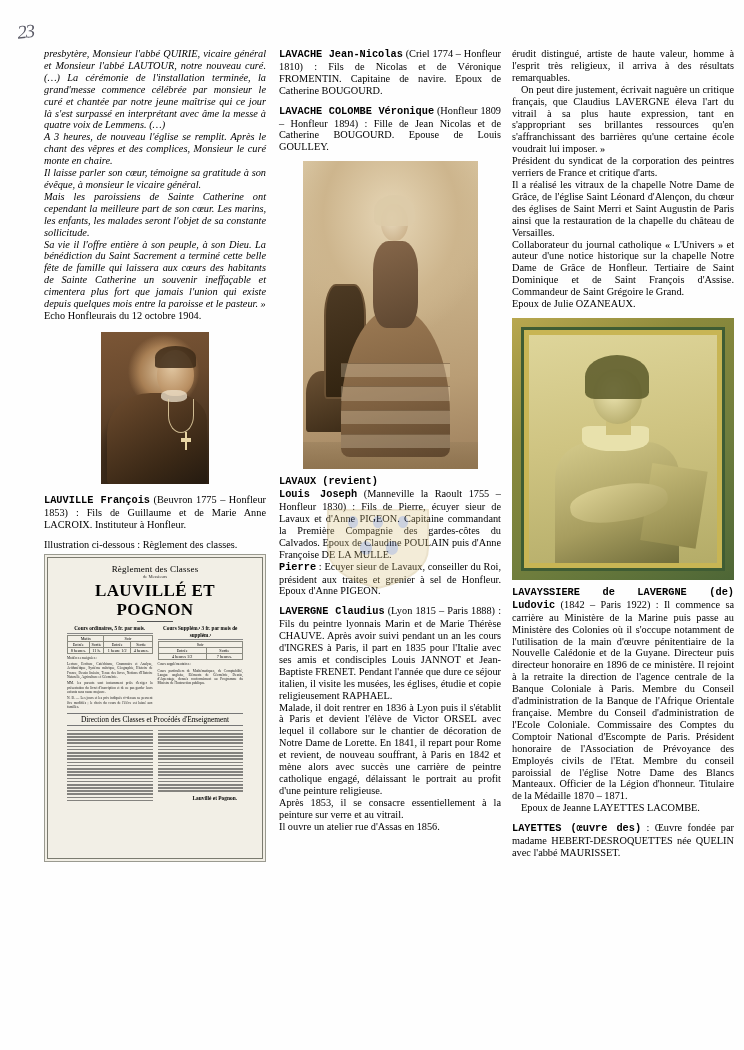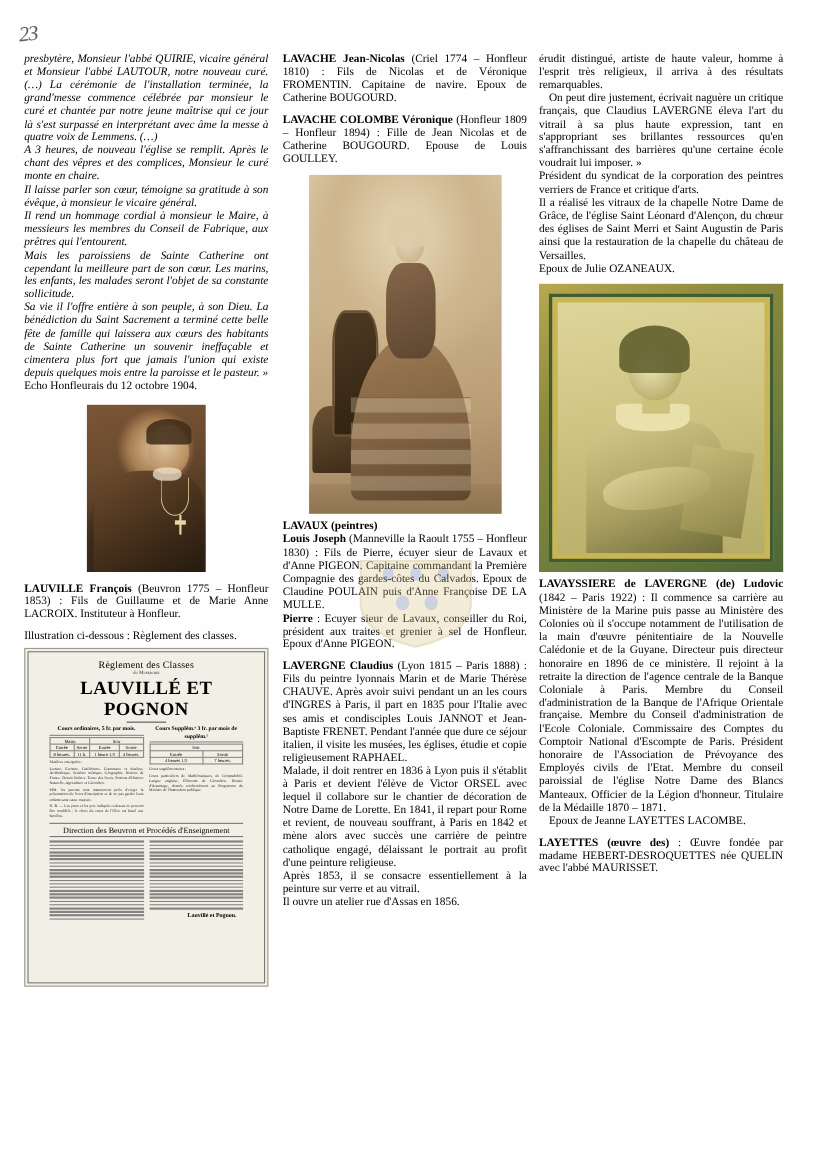--- a/index.html
+++ b/index.html
@@ -4,32 +4,32 @@
 <style>
   html,body{margin:0;padding:0;background:#ffffff;}
   body{width:744px;height:1050px;overflow:hidden;
        font-family:"Liberation Serif","DejaVu Serif",serif;color:#000;}
   .page{position:relative;width:744px;height:1050px;background:#fefefe;}
 
   .pagenum{position:absolute;left:18px;top:18px;width:70px;height:40px;
            font-family:"Liberation Serif",serif;font-size:19px;color:#5a5a66;
            font-style:italic;letter-spacing:-1px;transform:rotate(-6deg);}
 
-  .cols{position:absolute;left:22px;top:48px;width:690px;height:990px;}
+  .cols{position:absolute;left:44px;top:48px;width:690px;height:990px;}
   .col{position:absolute;top:0;width:222px;}
   .c1{left:0;}
   .c2{left:235px;}
   .c3{left:468px;}
 
   p{margin:0 0 0 0;text-align:justify;font-size:10.3px;line-height:11.9px;
     text-indent:0;hyphens:auto;}
   .ital p, p.ital{font-style:italic;}
   .blk{margin-bottom:8px;}
   .ind{text-indent:9px;}
-  b{font-weight:bold;}
+  b{font-weight:bold;font-family:Liberation Mono, monospace;}
   .cap{font-size:10.3px;line-height:11.9px;margin-bottom:4px;}
 
   
   .photo{position:relative;overflow:hidden;}
 
   
   .photo-clergy{width:108px;height:152px;margin:10px auto 10px auto;
     background:
       radial-gradient(ellipse 46% 34% at 58% 26%, #d9bf9a 0%, #a87f54 48%, rgba(120,80,48,0) 72%),
       radial-gradient(ellipse 64% 52% at 50% 84%, #4a3422 0%, #2e2013 60%, rgba(30,20,12,0) 85%),
@@ -142,21 +142,20 @@
   <div class="pagenum">23</div>
 
   <div class="cols">
 
     <div class="col c1">
 
       <div class="blk">
         <p class="ital">presbytère, Monsieur l'abbé QUIRIE, vicaire général et Monsieur l'abbé LAUTOUR, notre nouveau curé. (…) La cérémonie de l'installation terminée, la grand'messe commence célébrée par monsieur le curé et chantée par notre jeune maîtrise qui ce jour là s'est surpassé en interprétant avec âme la messe à quatre voix de Lemmens. (…)</p>
         <p class="ital">A 3 heures, de nouveau l'église se remplit. Après le chant des vêpres et des complices, Monsieur le curé monte en chaire.</p>
         <p class="ital">Il laisse parler son cœur, témoigne sa gratitude à son évêque, à monsieur le vicaire général.</p>
-        <p class="ital">Il rend un hommage cordial à monsieur le Maire, à messieurs les membres du Conseil de Fabrique, aux prêtres qui l'entourent.</p>
         <p class="ital">Mais les paroissiens de Sainte Catherine ont cependant la meilleure part de son cœur. Les marins, les enfants, les malades seront l'objet de sa constante sollicitude.</p>
         <p class="ital">Sa vie il l'offre entière à son peuple, à son Dieu. La bénédiction du Saint Sacrement a terminé cette belle fête de famille qui laissera aux cœurs des habitants de Sainte Catherine un souvenir ineffaçable et cimentera plus fort que jamais l'union qui existe depuis quelques mois entre la paroisse et le pasteur. »</p>
         <p>Echo Honfleurais du 12 octobre 1904.</p>
       </div>
 
       <div class="photo photo-clergy">
         <div class="cl-cape"></div>
         <div class="cl-head"></div>
         <div class="cl-hair"></div>
         <div class="cl-collar"></div>
@@ -220,21 +219,21 @@
                 <td>4 heures 1/2</td>
                 <td>7 heures.</td>
               </tr>
             </tbody>
               </table>
             <div class="p-fine">Cours supplémentaires :</div>
             <div class="p-fine">Cours particuliers de Mathématiques, de Comptabilité, Langue anglaise, Eléments de Géométrie, Dessin, d'Arpentage, donnés conformément au Programme du Ministre de l'Instruction publique.</div>
           </div>
         </div>
 
-        <div class="p-band">Direction des Beuvron et Procédés d'Enseignement</div>
+        <div class="p-band">Direction des Classes et Procédés d'Enseignement</div>
 
         <div class="p-2col">
           <div>
             <div class="blurline"></div>
               <div class="blurline"></div>
               <div class="blurline"></div>
             <div class="blurline"></div>
               <div class="blurline"></div>
               <div class="blurline"></div>
             <div class="blurline"></div>
@@ -302,41 +301,42 @@
           <div class="ruffle" style="bottom:22%"></div>
           <div class="ruffle" style="bottom:38%"></div>
           <div class="ruffle" style="bottom:54%"></div>
         </div>
         <div class="ld-bodice"></div>
         <div class="ld-head"></div>
         <div class="ld-bonnet"></div>
       </div>
 
       <div class="blk">
-        <p><b>LAVAUX (peintres)</b></p>
+        <p><b>LAVAUX (revient)</b></p>
         <p><b>Louis Joseph</b> <span>(Manneville la Raoult 1755 – Honfleur 1830)</span><span> : Fils de Pierre, écuyer sieur de Lavaux et d'Anne PIGEON. Capitaine commandant la Première Compagnie des gardes-côtes du Calvados. Epoux de Claudine POULAIN puis d'Anne Françoise DE LA MULLE.</span></p>
         <p><b>Pierre</b><span> : Ecuyer sieur de Lavaux, conseiller du Roi, président aux traites et grenier à sel de Honfleur. Epoux d'Anne PIGEON.</span></p>
       </div>
 
       <div class="blk">
         <p><b>LAVERGNE Claudius</b> <span>(Lyon 1815 – Paris 1888)</span><span> : Fils du peintre lyonnais Marin et de Marie Thérèse CHAUVE. Après avoir suivi pendant un an les cours d'INGRES à Paris, il part en 1835 pour l'Italie avec ses amis et condisciples Louis JANNOT et Jean-Baptiste FRENET. Pendant l'année que dure ce séjour italien, il visite les musées, les églises, étudie et copie religieusement RAPHAEL.</span></p>
         <p>Malade, il doit rentrer en 1836 à Lyon puis il s'établit à Paris et devient l'élève de Victor ORSEL avec lequel il collabore sur le chantier de décoration de Notre Dame de Lorette. En 1841, il repart pour Rome et revient, de nouveau souffrant, à Paris en 1842 et mène alors avec succès une carrière de peintre catholique engagé, délaissant le portrait au profit d'une peinture religieuse.</p>
         <p>Après 1853, il se consacre essentiellement à la peinture sur verre et au vitrail.</p>
         <p>Il ouvre un atelier rue d'Assas en 1856.</p>
       </div>
 
     </div>
 
     <div class="col c3">
 
       <div class="blk">
         <p>érudit distingué, artiste de haute valeur, homme à l'esprit très religieux, il arriva à des résultats remarquables.</p>
         <p class="ind">On peut dire justement, écrivait naguère un critique français, que Claudius LAVERGNE éleva l'art du vitrail à sa plus haute expression, tant en s'appropriant ses brillantes ressources qu'en s'affranchissant des barrières qu'une certaine école voudrait lui imposer. »</p>
         <p>Président du syndicat de la corporation des peintres verriers de France et critique d'arts.</p>
         <p>Il a réalisé les vitraux de la chapelle Notre Dame de Grâce, de l'église Saint Léonard d'Alençon, du chœur des églises de Saint Merri et Saint Augustin de Paris ainsi que la restauration de la chapelle du château de Versailles.</p>
+        <p>Collaborateur du journal catholique « L'Univers » et auteur d'une notice historique sur la chapelle Notre Dame de Grâce de Honfleur. Tertiaire de Saint Dominique et de Saint François d'Assise. Commandeur de Saint Grégoire le Grand.</p>
         <p>Epoux de Julie OZANEAUX.</p>
       </div>
 
       <div class="photo-frame">
         <div class="frame-in">
           <div class="frame-art">
             <div class="pt-body"></div>
             <div class="pt-board"></div>
             <div class="pt-arm"></div>
             <div class="pt-collar"></div>

